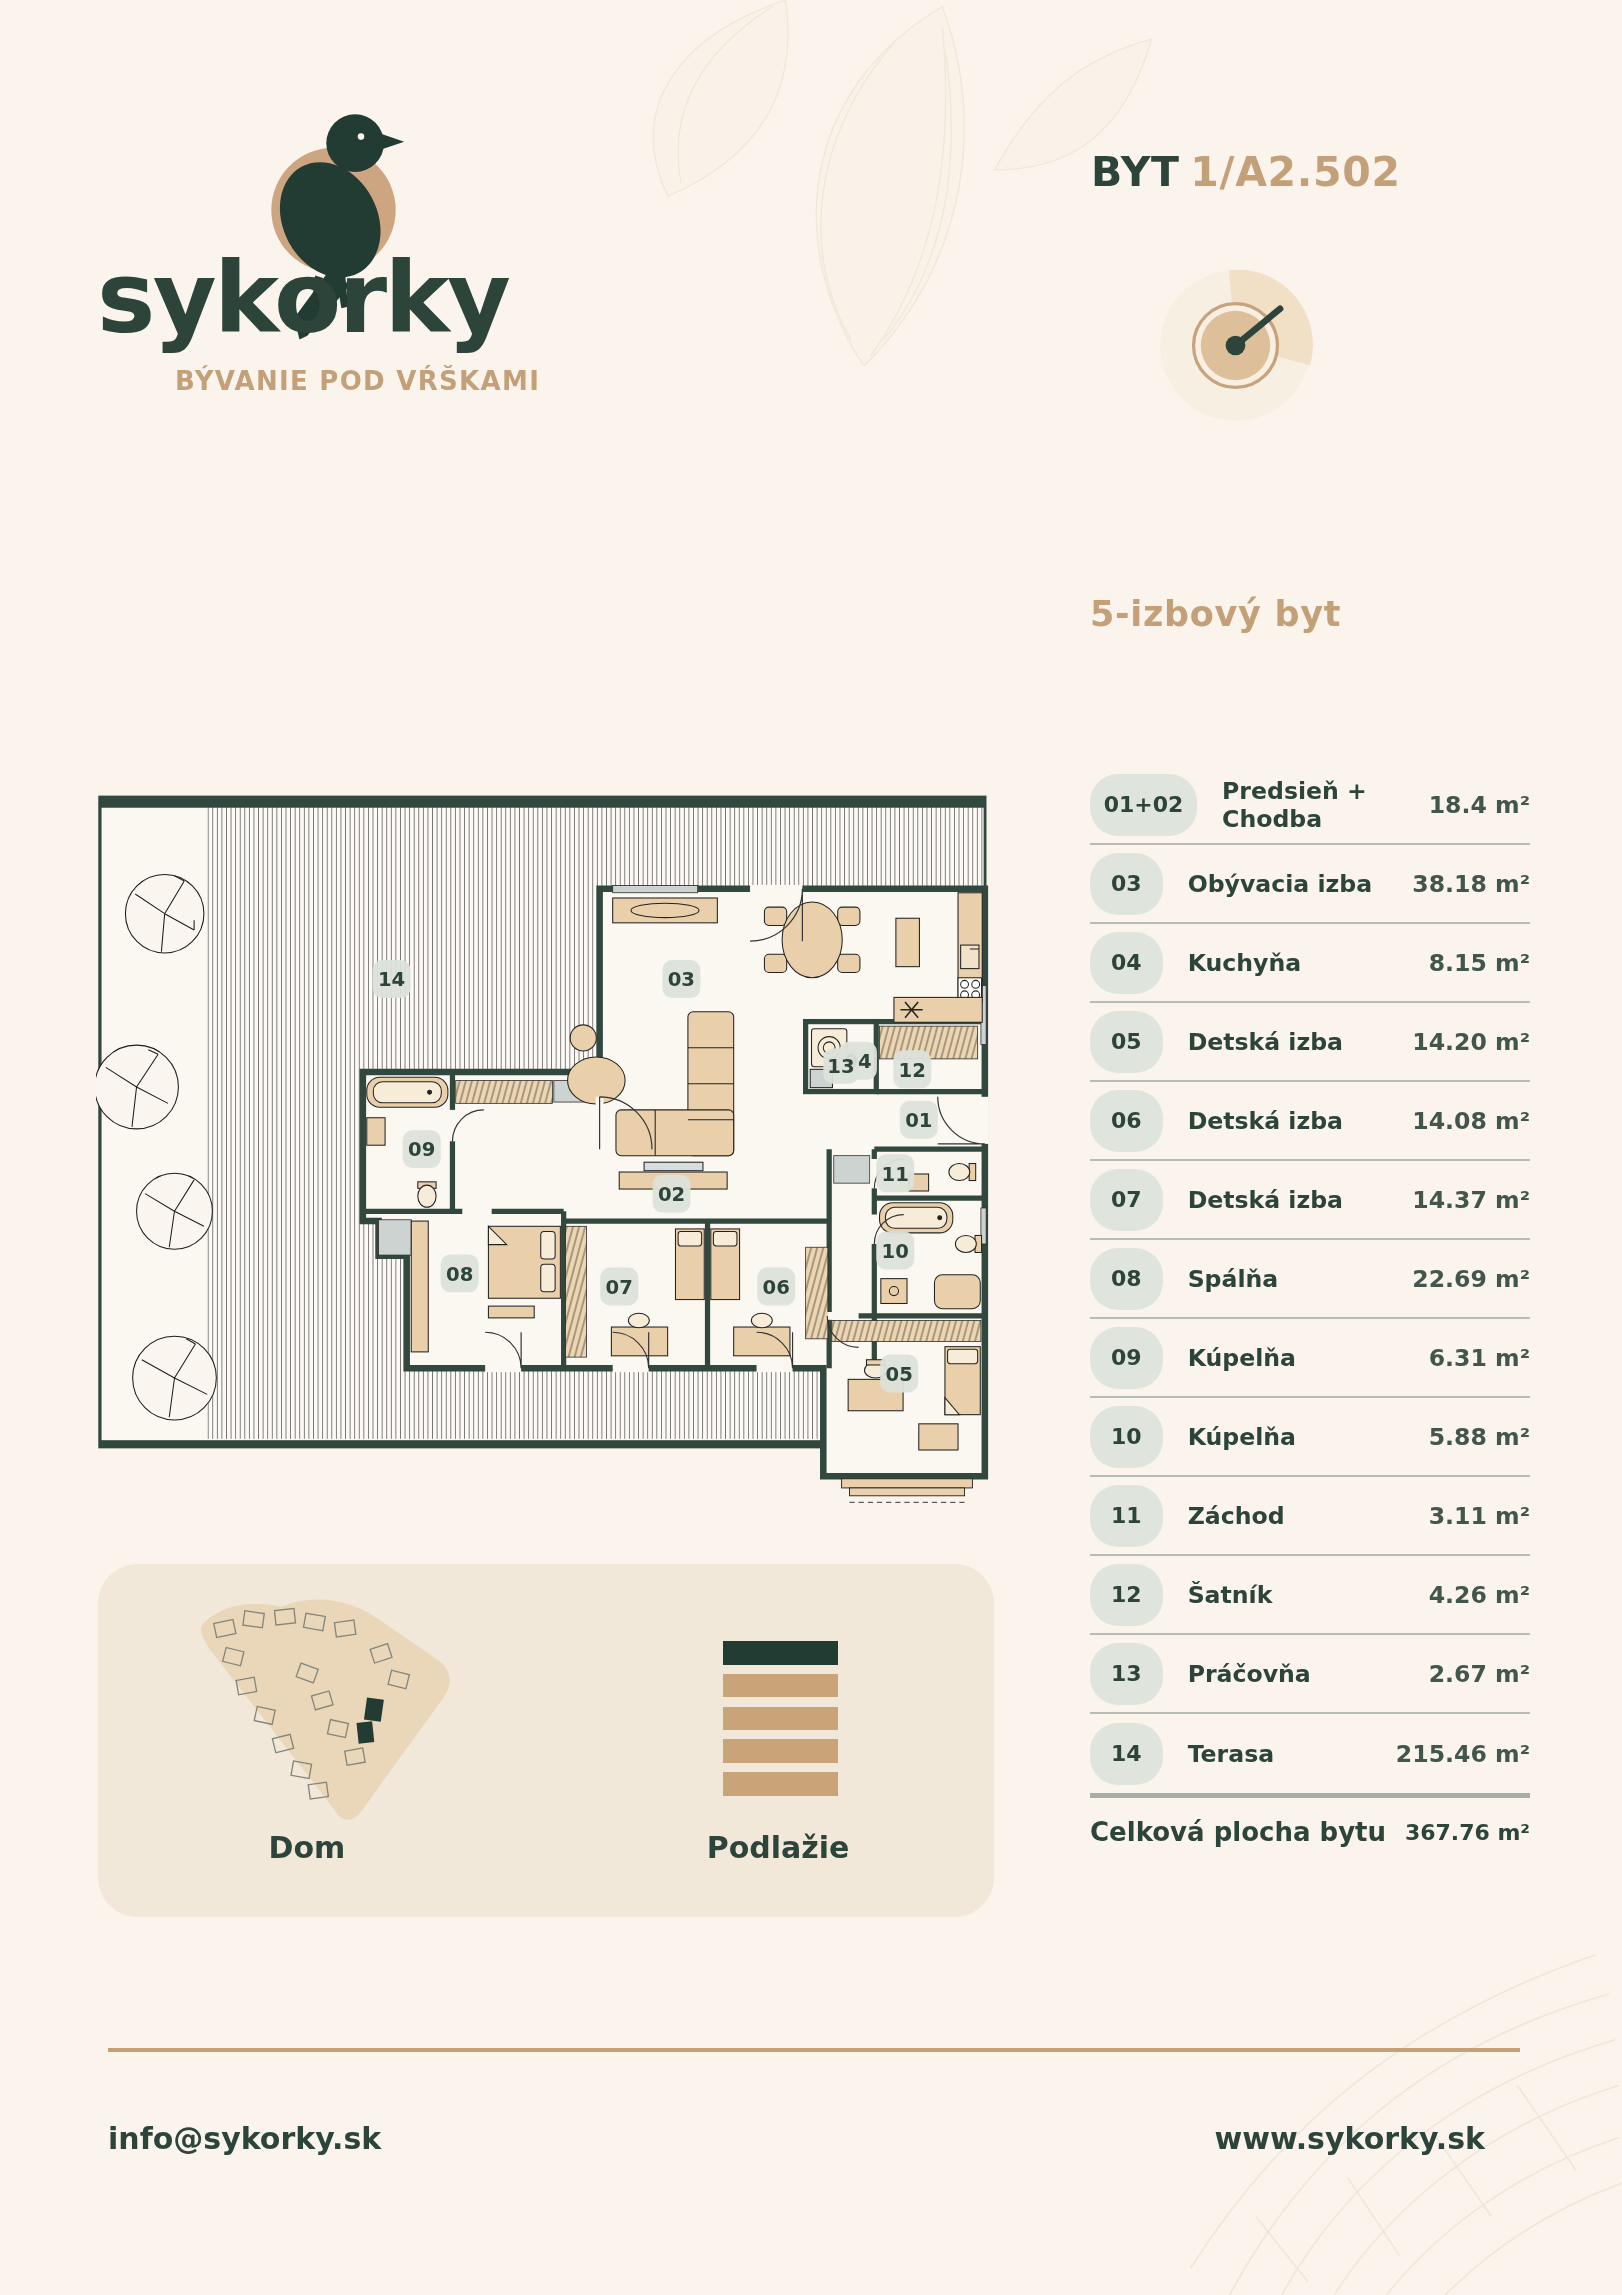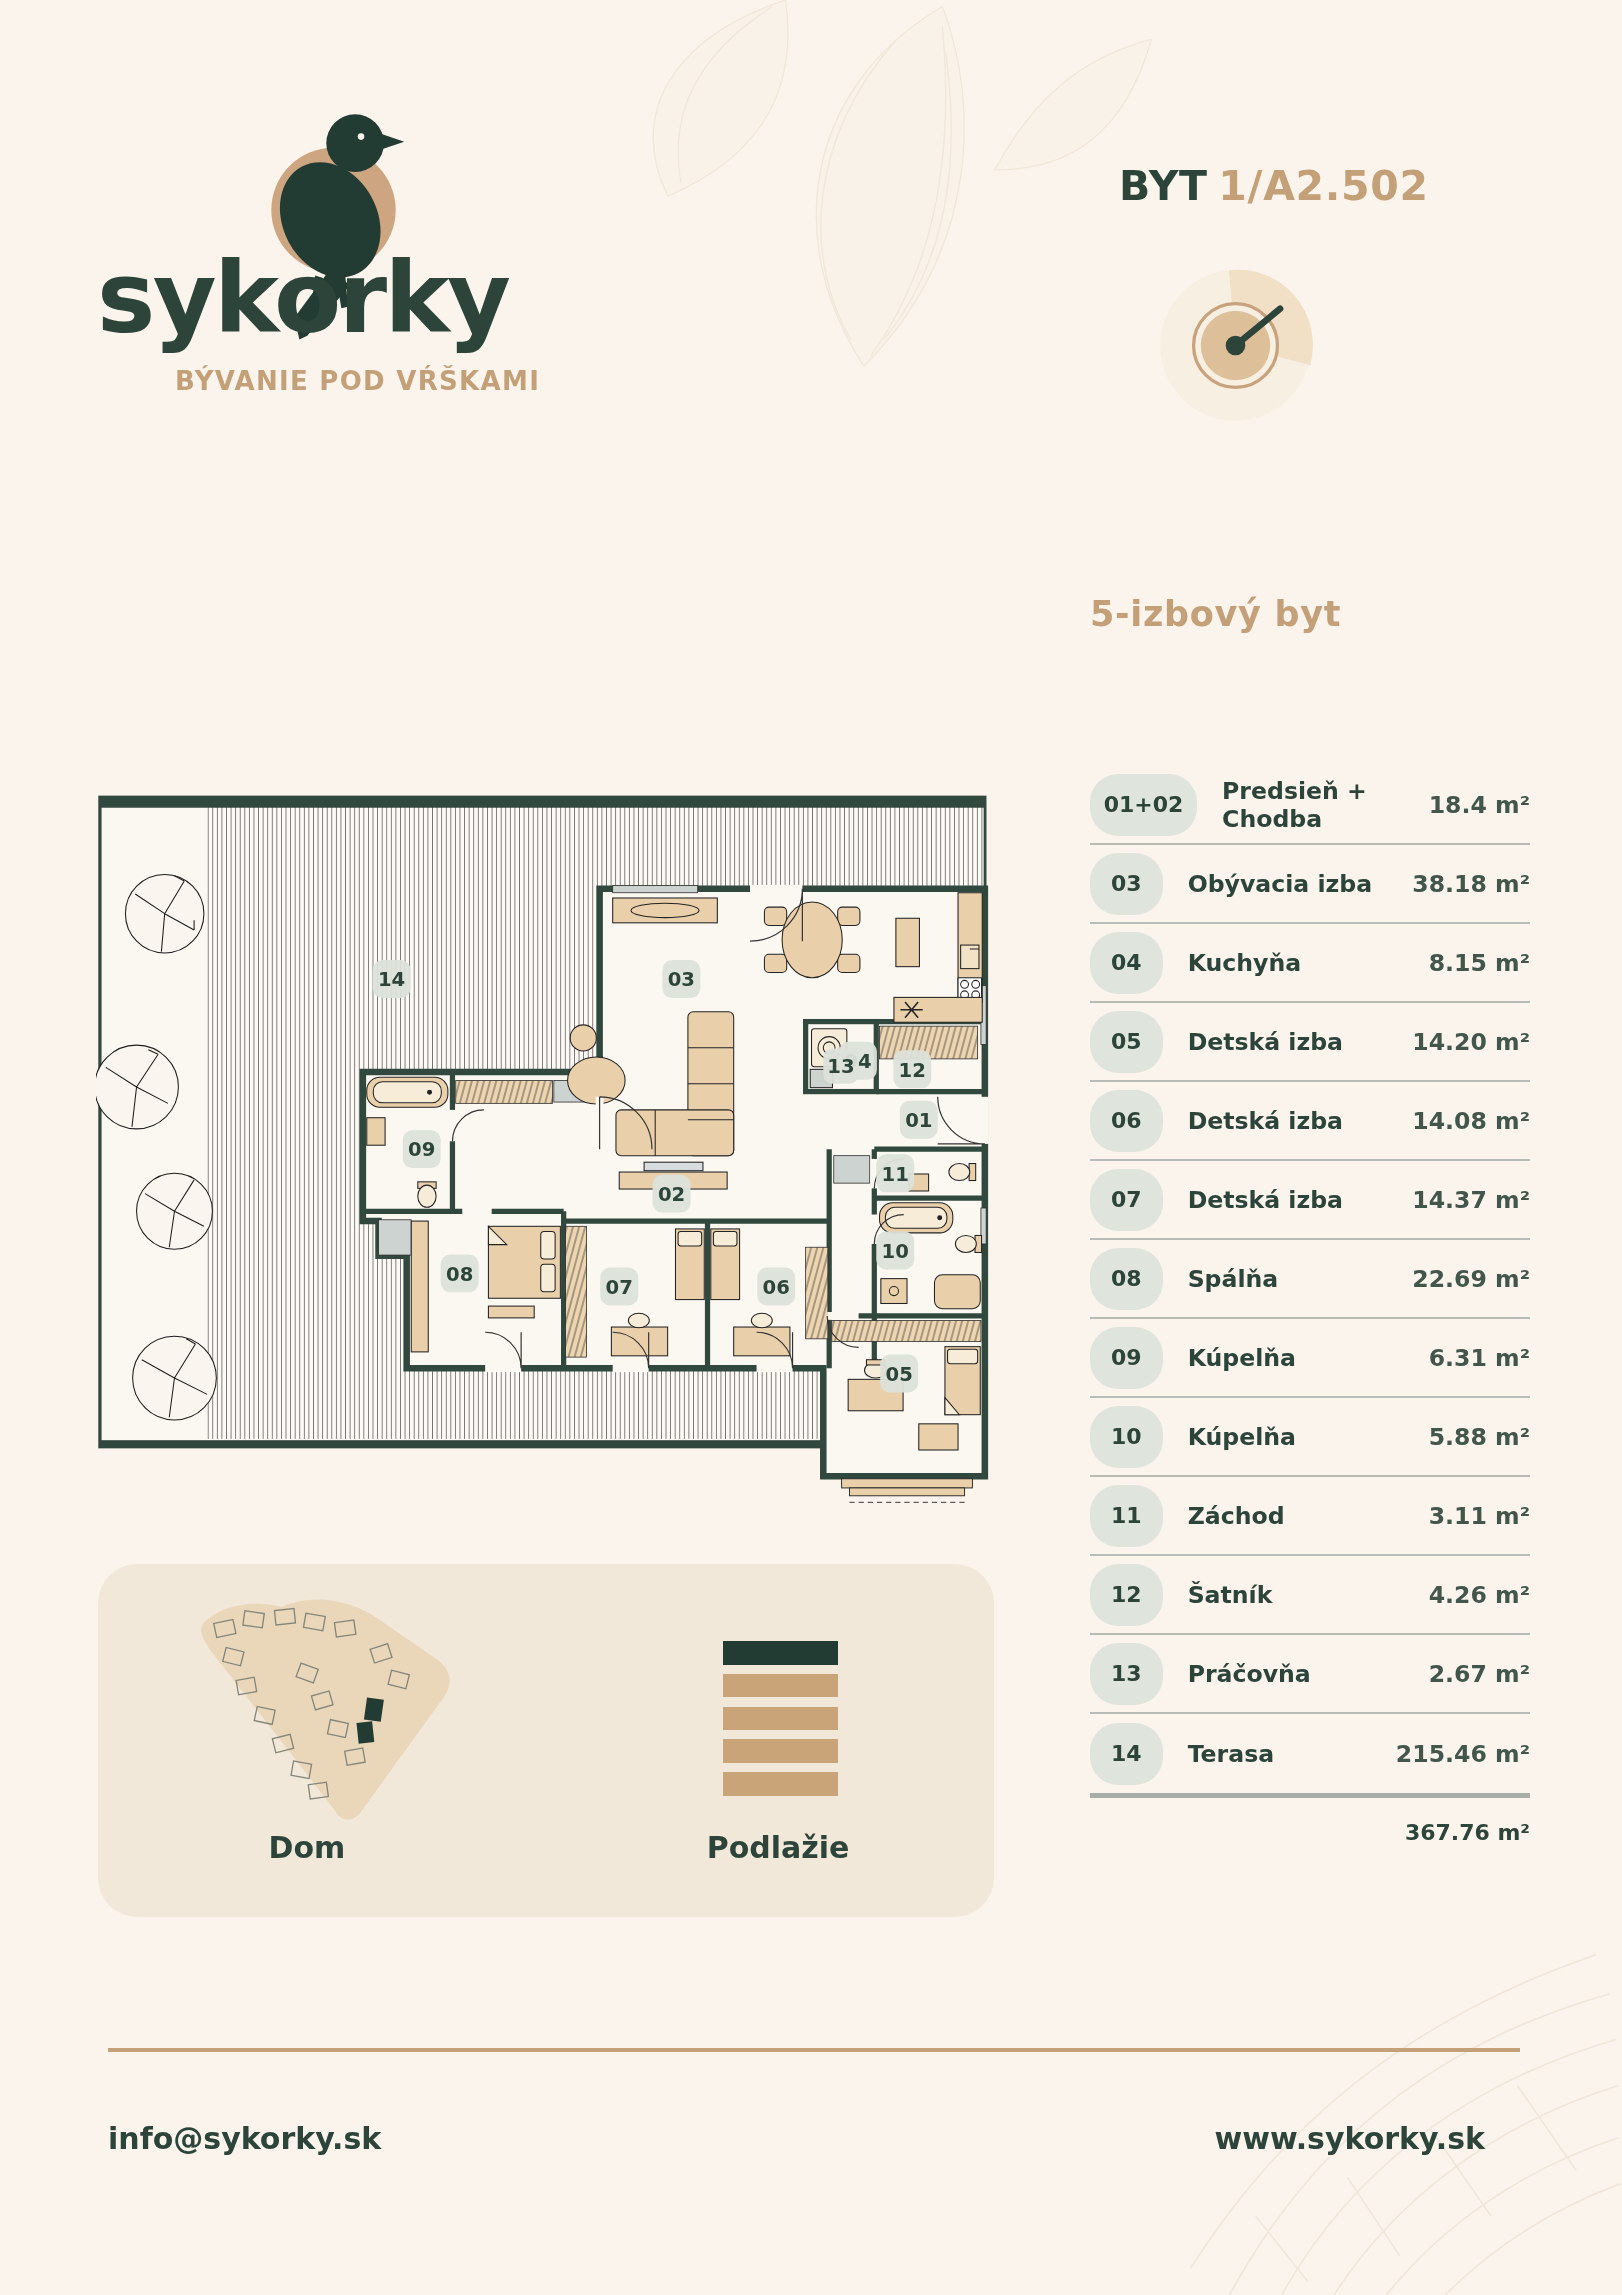--- a/index.html
+++ b/index.html
@@ -17,21 +17,21 @@
   *{margin:0;padding:0;box-sizing:border-box;}
   html,body{width:1622px;height:2295px;overflow:hidden;}
   body{background:var(--cream);font-family:"DejaVu Sans","Liberation Sans",sans-serif;position:relative;}
   .abs{position:absolute;}
 
   
   .brand-word{left:97px;top:241px;font-size:98px;font-weight:bold;color:var(--green);letter-spacing:-2.6px;}
   .brand-tagline{left:175px;top:366px;font-size:26px;font-weight:bold;color:var(--tan);letter-spacing:1.3px;}
 
   
-  .unit-title{left:1091px;top:162px;font-size:41px;font-weight:bold;letter-spacing:0.7px;white-space:nowrap;margin-left:28px;}
+  .unit-title{left:1091px;top:148px;font-size:41px;font-weight:bold;letter-spacing:0.7px;white-space:nowrap;}
   .unit-title .u-label{color:var(--green);}
   .unit-title .u-number{color:var(--tan);margin-left:10.5px;}
 
   .type-heading{left:1090px;top:594px;font-size:35px;font-weight:bold;color:var(--tan);letter-spacing:0.7px;}
 
   
   .table{left:1090px;top:766px;width:440px;}
   .trow{position:relative;height:79px;display:flex;align-items:center;border-bottom:2.6px solid var(--divider);}
   .trow.no-border{border-bottom:none;}
   .trow.total-row{border-bottom:none;border-top:5.9px solid var(--divider-thick);height:73px;}
@@ -174,20 +174,21 @@
       <span class="num-badge">13</span>
       <span class="room-name">Práčovňa</span>
       <span class="room-area">2.67 m²</span>
     </div>
   <div class="trow no-border">
       <span class="num-badge">14</span>
       <span class="room-name">Terasa</span>
       <span class="room-area">215.46 m²</span>
     </div>
   <div class="trow total-row">
+      <span class="room-name">Celková plocha bytu</span>
       <span class="room-area">367.76 m²</span>
     </div>
 </div>
 
 <svg class="abs" style="left:96px;top:789px;" width="898" height="717" viewBox="0 0 1373 1095">
   <defs>
     <pattern id="deck" width="7" height="12" patternUnits="userSpaceOnUse">
       <rect width="7" height="12" fill="#fdfaf6"></rect>
       <line x1="3.5" y1="0" x2="3.5" y2="12" stroke="#474747" stroke-width="1.1"></line>
     </pattern>

